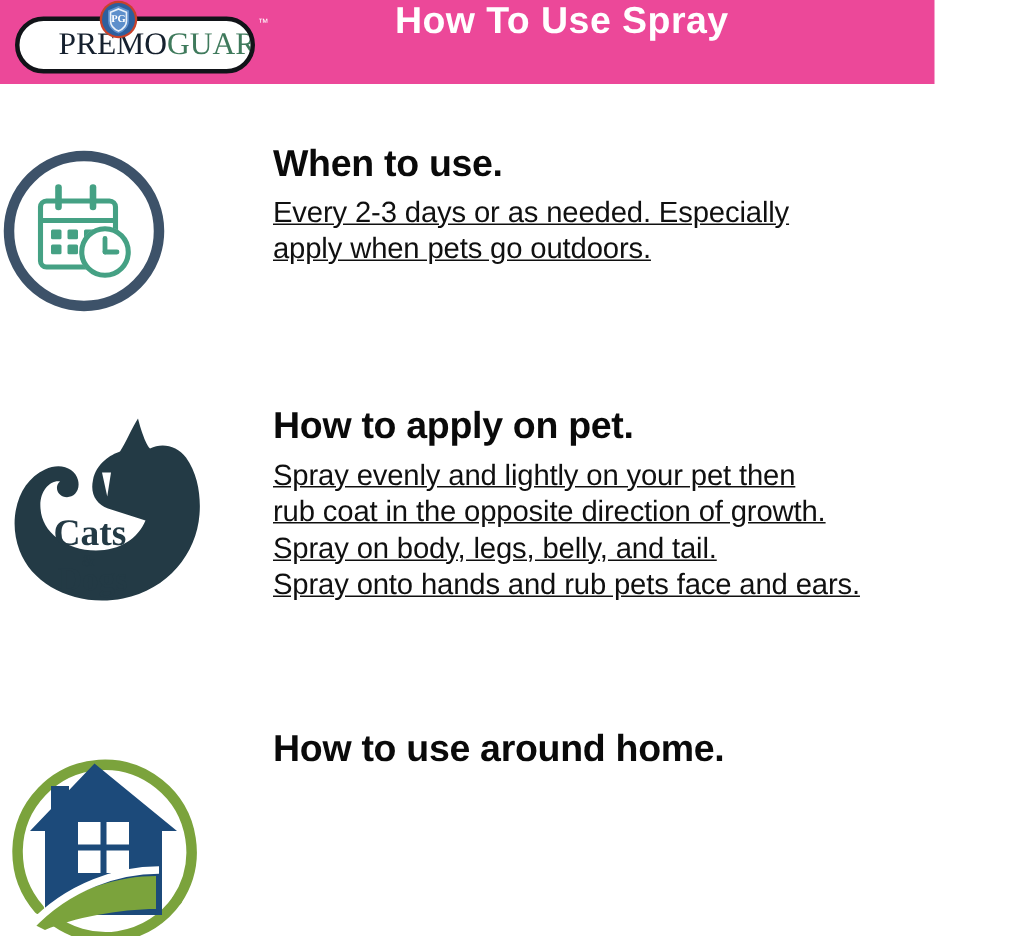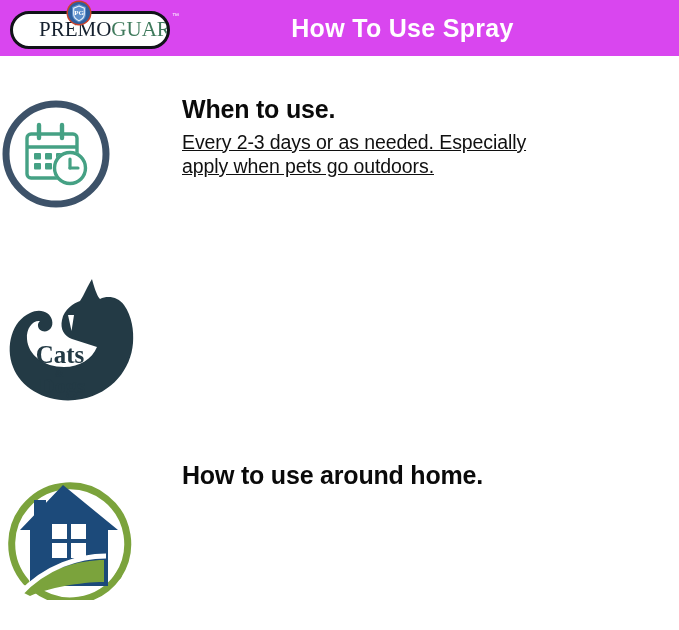--- a/index.html
+++ b/index.html
@@ -14,25 +14,24 @@
     color: #0d0d0d;
     overflow: hidden;
     position: relative;
   }
 
   
   .header-band {
     position: absolute;
     left: 0;
     top: 0;
-    width: 679px;
+    width: 623px;
     height: 56px;
-    background: #d946ef;
-    display: flex;
-    align-items: center;
+    background: #ec4899;
+    display: flex;
   }
   .logo-wrap {
     position: relative;
     width: 186px;
     height: 56px;
     flex: 0 0 186px;
   }
   .logo-pill {
     position: absolute;
     left: 10px;
@@ -102,21 +101,21 @@
   }
   .section {
     position: absolute;
     left: 0;
     width: 679px;
     display: flex;
     align-items: flex-start;
   }
   .section-1 { top: 40px;  }
   .section-2 { top: 215px; }
-  .section-3 { top: 406px; }
+  .section-3 { top: 430px; }
 
   .icon-col {
     flex: 0 0 182px;
     display: flex;
     align-items: flex-start;
     justify-content: flex-start;
     padding-top: 2px;
   }
   .text-col {
     flex: 1 1 auto;
@@ -227,20 +226,25 @@
 
         <path d="M68 42 L74 42 L71.5 58 Z" fill="#ffffff"></path>
 
         <path d="M99 41 C103 39 108 40 110 43 C106 43 102 43 99 41 Z" fill="#ffffff" opacity="0.0"></path>
         <text x="60" y="90" text-anchor="middle" fill="#233a45" font-family="Liberation Serif, serif" font-size="25" font-weight="bold">Cats</text>
         <text x="59" y="104" text-anchor="middle" fill="#233a45" font-family="Liberation Serif, serif" font-size="11" font-weight="bold">&amp;</text>
         <text x="62" y="120" text-anchor="middle" fill="#233a45" font-family="Liberation Serif, serif" font-size="22" font-weight="bold">Dogs</text>
       </svg>
     </div>
     <div class="text-col">
+      <h2 class="section-heading">How to apply on pet.</h2>
+      <p class="section-body">Spray evenly and lightly on your pet then
+rub coat in the opposite direction of growth.
+Spray on body, legs, belly, and tail.
+Spray onto hands and rub pets face and ears.</p>
     </div>
   </div>
 
   <div class="section section-3">
     <div class="icon-col">
       <svg class="icon-house" viewBox="0 0 146 136">
 
         <path d="M26 118
                  A 58 58 0 1 1 118 112" fill="none" stroke="#7ba33c" stroke-width="7" stroke-linecap="round"></path>
         <path d="M118 112 A 58 58 0 0 1 34 124" fill="none" stroke="#7ba33c" stroke-width="7" stroke-linecap="round"></path>

